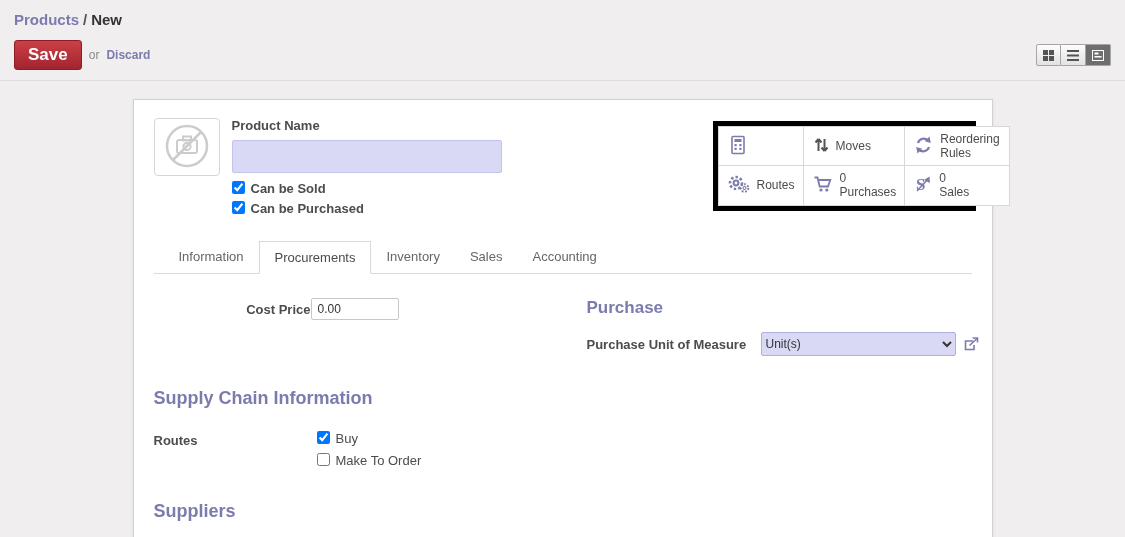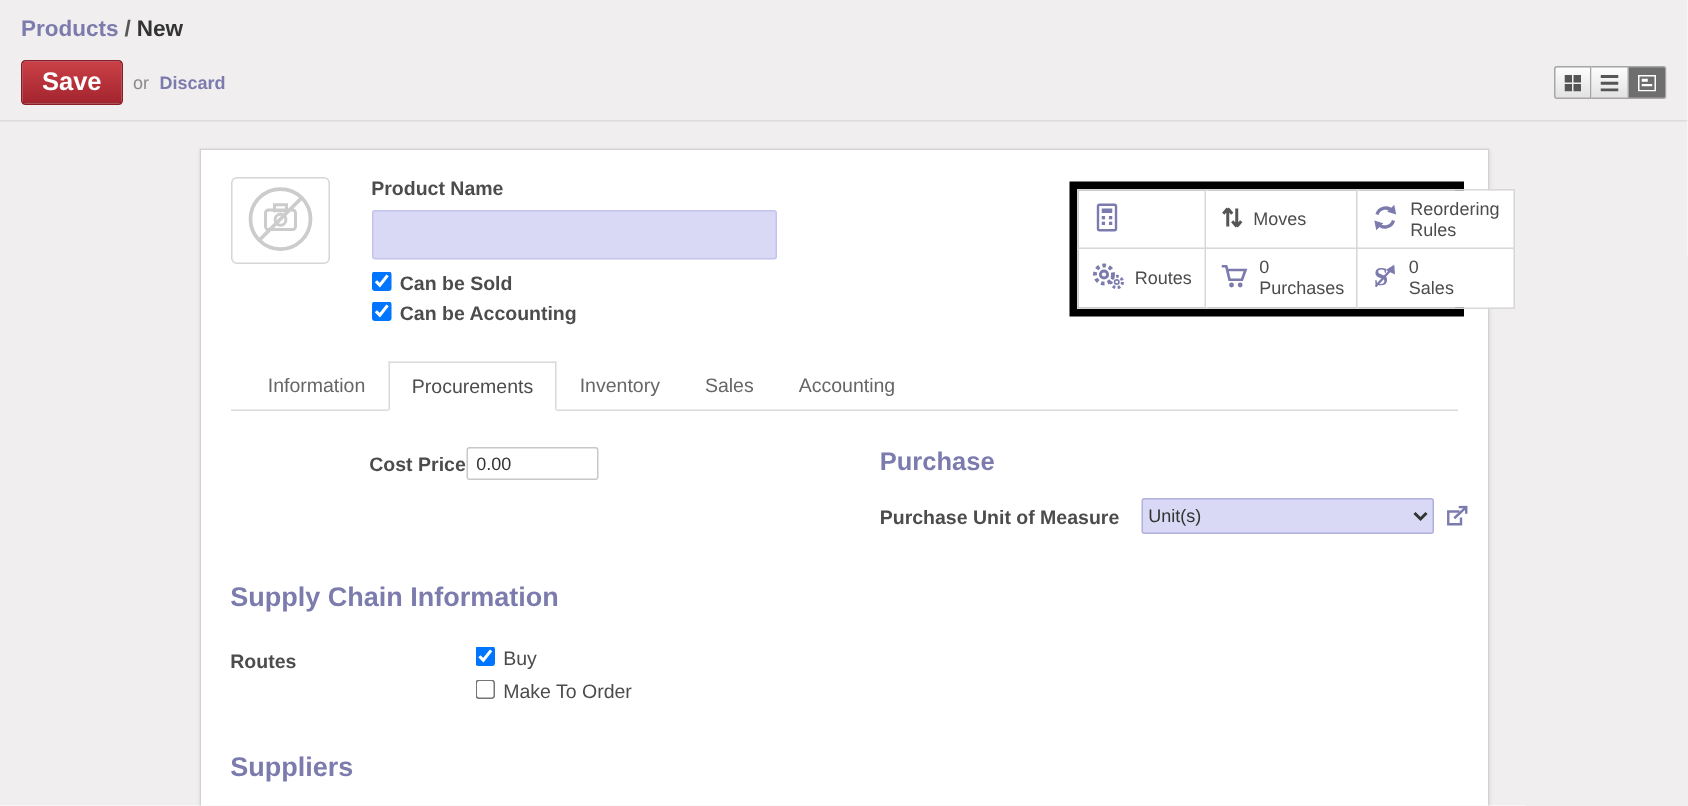--- a/index.html
+++ b/index.html
@@ -37,21 +37,21 @@
   .vs-btn:first-child { border-left-width:1px; border-radius:2px 0 0 2px; }
   .vs-btn:last-child { border-radius:0 2px 2px 0; }
   .vs-btn.active { background:#6e6e6e; }
   
   .content-area { padding-top:18px; }
   .sheet {
     width:860px; margin:0 auto; background:#fff;
     border:1px solid #d2d2d2; box-shadow:0 1px 3px rgba(0,0,0,.08);
     padding:18px 20px; min-height:462px; position:relative;
   }
-  .sheet-header { display:flex; gap:28px; }
+  .sheet-header { display:flex; gap:12px; }
   .image-box {
     width:66px; height:58px; border:1px solid #d6d6d6; border-radius:4px;
     display:flex; align-items:center; justify-content:center; cursor:pointer; background:#fff;
   }
   .field-label { font-weight:bold; color:#4c4c4c; font-size:13px; }
   .name-input {
     display:block; margin-top:7px; width:270px; height:33px;
     background:#d9d9f6; border:1px solid #c3c3ee; border-radius:2px;
     padding:0 8px; font-size:14px; color:#333;
   }
@@ -165,21 +165,21 @@
       <div class="name-area">
         <div class="field-label">Product Name</div>
         <input class="name-input" type="text" value="" style="">
         <div class="hdr-checks">
           <div class="chk-row">
             <input type="checkbox" id="chk-sold" checked="" style="">
             <label for="chk-sold" class="field-label">Can be Sold</label>
           </div>
           <div class="chk-row">
             <input type="checkbox" id="chk-purch" checked="" style="">
-            <label for="chk-purch" class="field-label">Can be Accounting</label>
+            <label for="chk-purch" class="field-label">Can be Purchased</label>
           </div>
         </div>
       </div>
 
       <div class="button-box">
         <button class="stat-btn">
           <span>
             <svg width="20" height="22" viewBox="0 0 20 22">
               <rect x="4" y="2.5" width="12" height="17" rx="1" fill="none" stroke="#7c7bad" stroke-width="1.6"></rect>
               <rect x="6.5" y="5" width="7" height="3" fill="#7c7bad"></rect>

